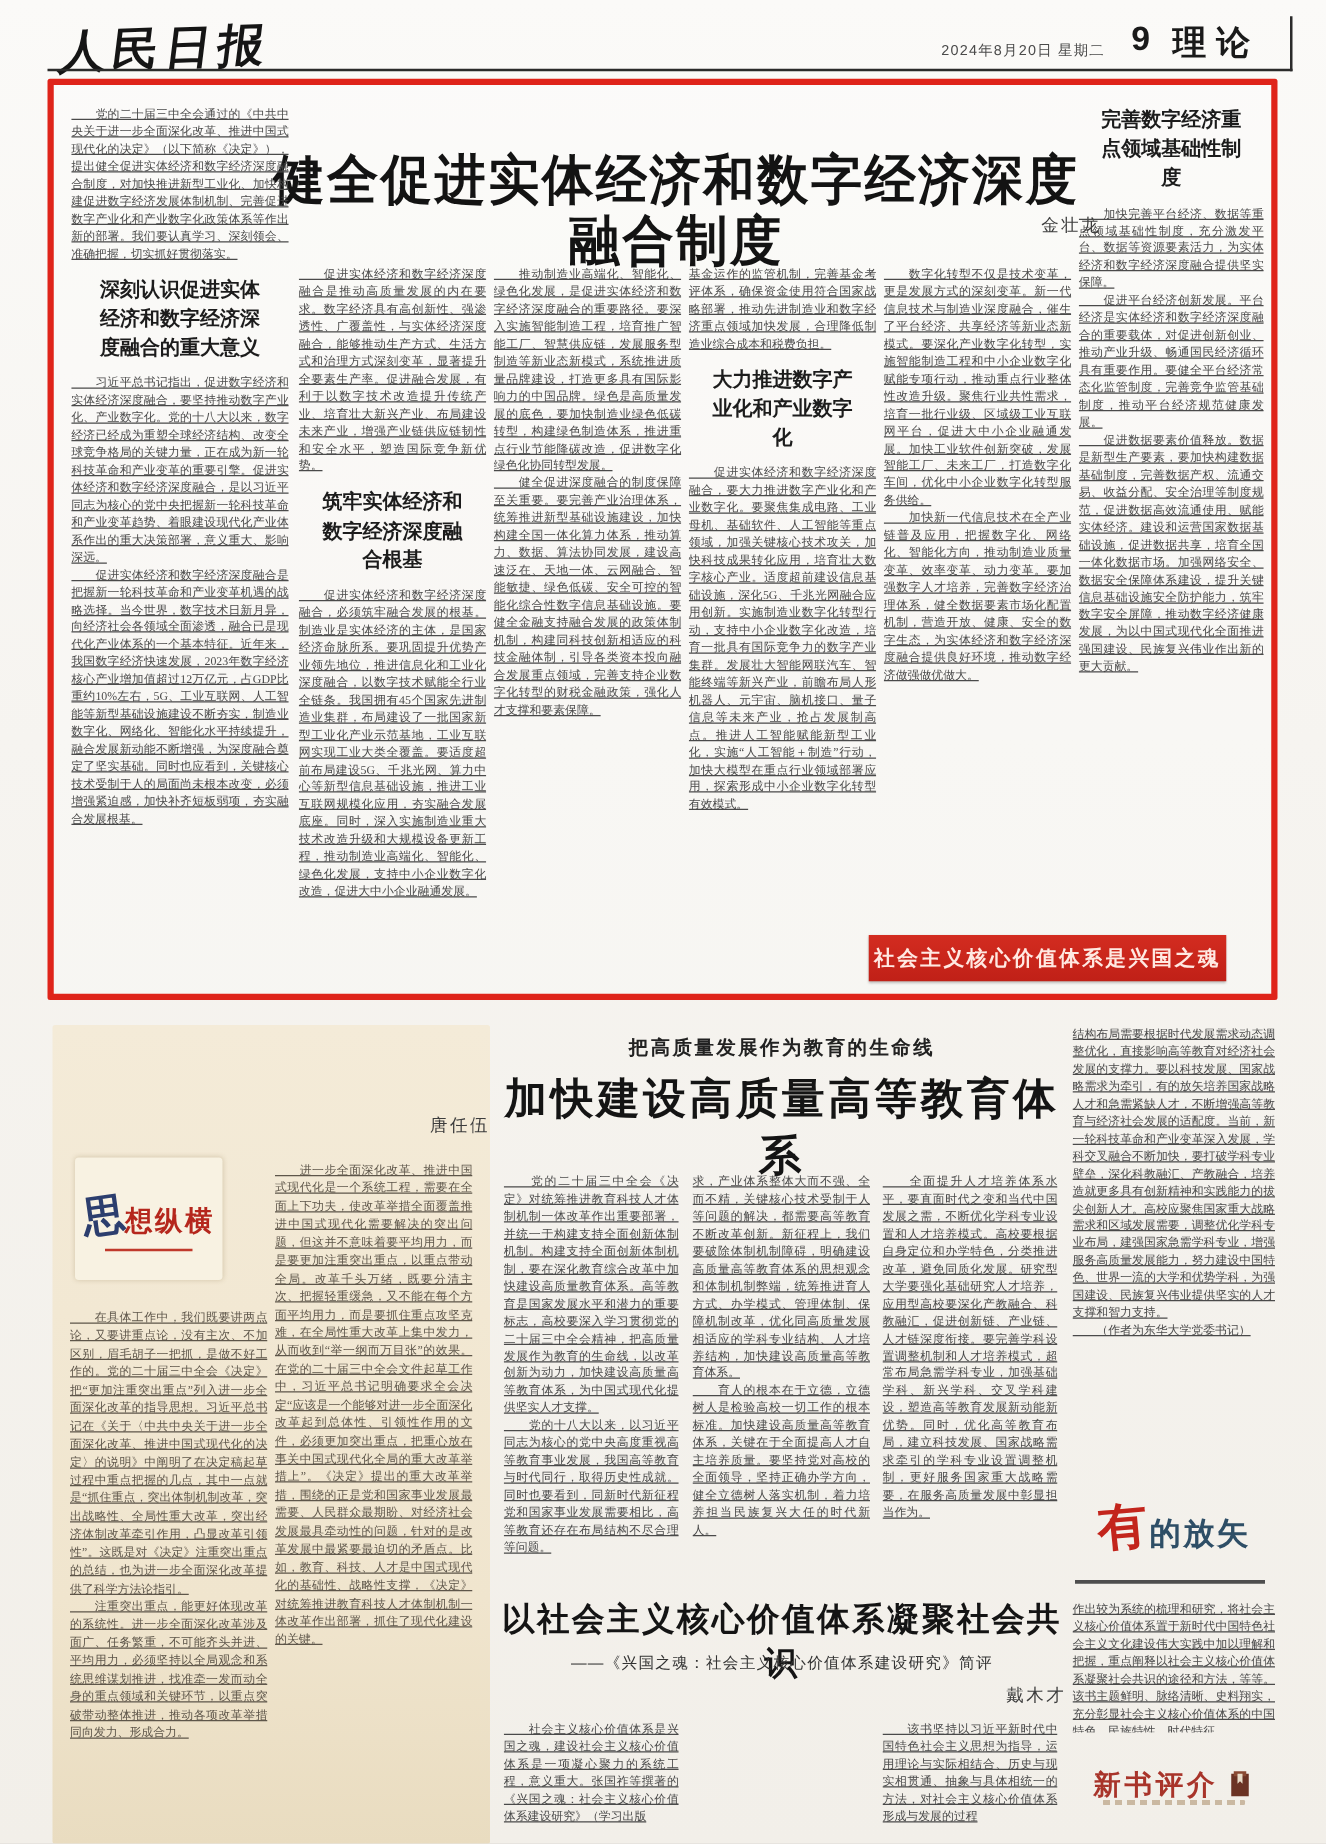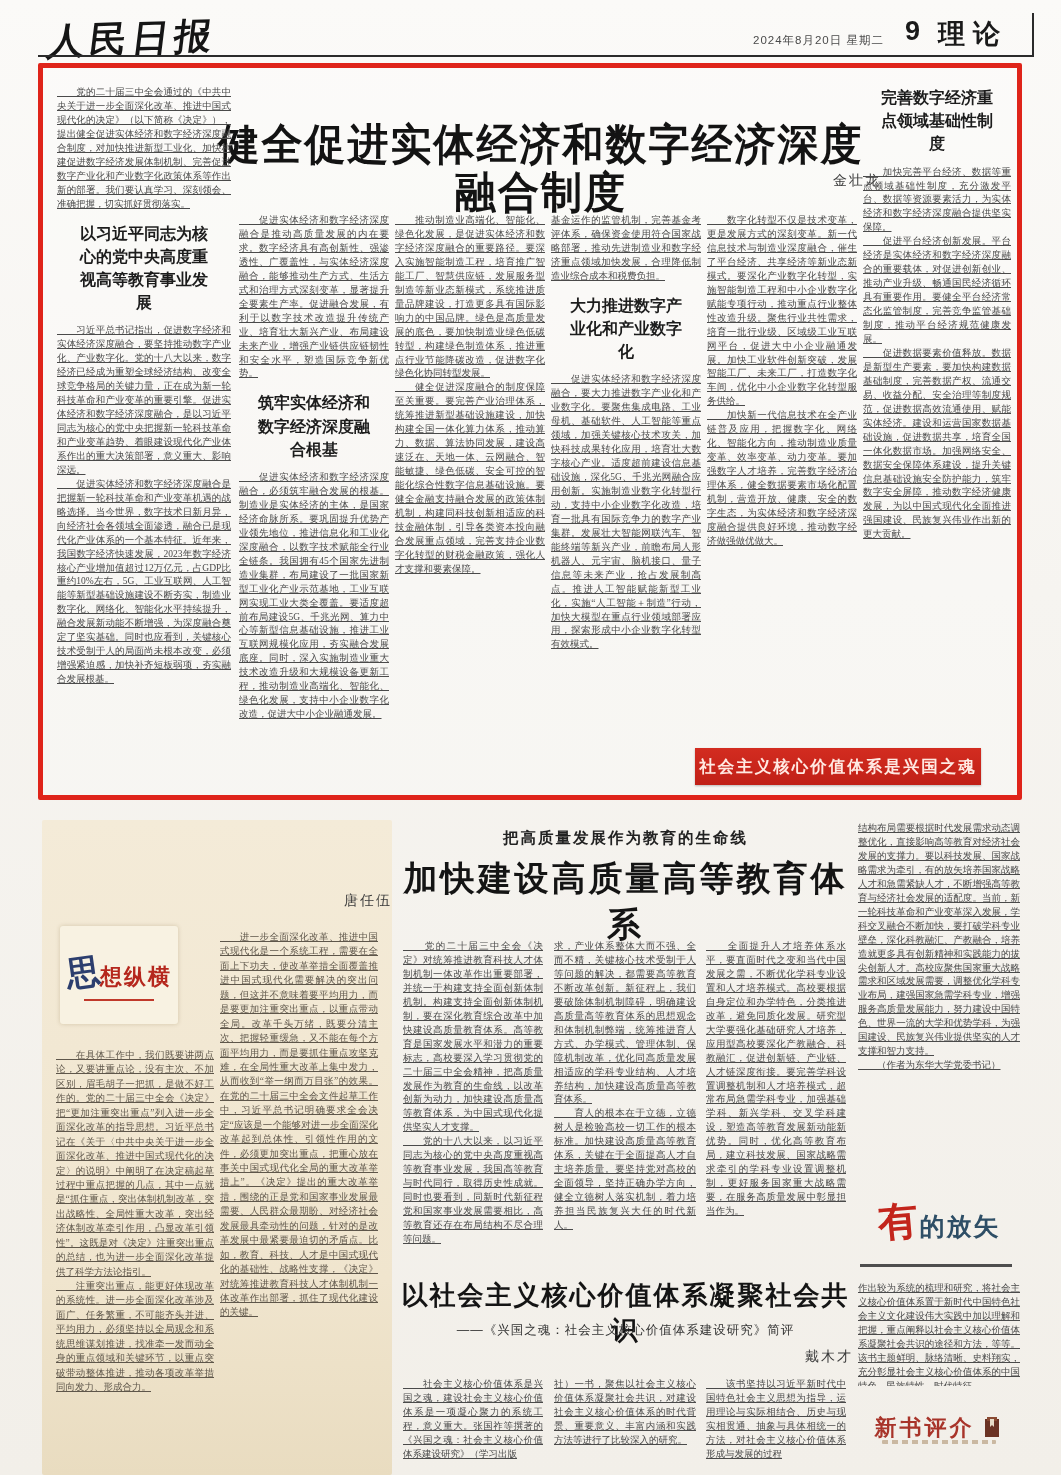--- a/index.html
+++ b/index.html
@@ -16,21 +16,21 @@
   .hrule{background:#2b2b2b;}
   
   .redbox{border:5px solid #df241a;border-radius:2px;background:rgba(255,255,255,.25);}
   .lead-title{font-weight:900;font-size:41px;line-height:1.12;letter-spacing:2px;color:#131313;
               text-align:center;transform:scaleY(1.05);}
   .byline{font-size:14px;color:#3c3c3c;text-align:right;letter-spacing:2px;}
   .bt{font-family:"Liberation Serif",serif;font-size:9.5px;line-height:1.47;color:#4a4a4a;
       text-align:justify;white-space:pre-wrap;}
   .soft{filter:blur(.28px);text-decoration:underline;}
   .colflow{overflow:hidden;}
-  .sub{font-family:Liberation Serif, serif;font-weight:800;font-size:16px;line-height:1.45;
+  .sub{font-family:Liberation Mono, monospace;font-weight:800;font-size:16px;line-height:1.45;
        color:#1c1c1c;text-align:center;margin:10px 16px;white-space:normal;filter:none;}
   .sub.first{margin-top:0;}
   .banner{background:linear-gradient(180deg,#d32c20,#c02017);color:#ffe9e2;font-weight:800;
           font-size:16.5px;letter-spacing:2px;display:flex;align-items:center;justify-content:center;
           box-shadow:0 1px 2px rgba(0,0,0,.25);}
   
   .sxbox{background:linear-gradient(180deg,#f4ebd8 0%,#f0e5ce 70%,#e9dcc0 100%);border-radius:2px;}
   .sx-title{font-weight:900;font-size:29px;letter-spacing:4px;color:#181818;text-align:center;}
   .ft{font-family:"Liberation Serif",serif;font-size:9.5px;line-height:1.52;color:#5e564a;
       text-align:justify;white-space:pre-wrap;}
@@ -69,21 +69,21 @@
   <div class="abs hrule" style="left:38px;top:55px;width:996px;height:2px;"></div>
   <div class="abs hrule" style="left:1032px;top:13px;width:2px;height:44px;"></div>
 
   <div class="abs redbox" style="left:38px;top:63px;width:974px;height:727px;">
 
     <h1 class="abs lead-title" style="left:158px;top:28px;width:680px;">健全促进实体经济和数字经济深度融合制度</h1>
     <div class="abs byline" style="left:158px;top:104px;width:680px;">金壮龙</div>
 
     <div class="abs colflow" style="left:14px;top:18px;width:174px;height:692px;">
       <div class="bt soft">　　党的二十届三中全会通过的《中共中央关于进一步全面深化改革、推进中国式现代化的决定》（以下简称《决定》），提出健全促进实体经济和数字经济深度融合制度，对加快推进新型工业化、加快构建促进数字经济发展体制机制、完善促进数字产业化和产业数字化政策体系等作出新的部署。我们要认真学习、深刻领会、准确把握，切实抓好贯彻落实。</div>
-      <h3 class="sub">以习近平同志为核心的党中央高度重视高等教育事业发展</h3>
+      <h3 class="sub">深刻认识促进实体经济和数字经济深度融合的重大意义</h3>
       <div class="bt soft">　　习近平总书记指出，促进数字经济和实体经济深度融合，要坚持推动数字产业化、产业数字化。党的十八大以来，数字经济已经成为重塑全球经济结构、改变全球竞争格局的关键力量，正在成为新一轮科技革命和产业变革的重要引擎。促进实体经济和数字经济深度融合，是以习近平同志为核心的党中央把握新一轮科技革命和产业变革趋势、着眼建设现代化产业体系作出的重大决策部署，意义重大、影响深远。
 　　促进实体经济和数字经济深度融合是把握新一轮科技革命和产业变革机遇的战略选择。当今世界，数字技术日新月异，向经济社会各领域全面渗透，融合已是现代化产业体系的一个基本特征。近年来，我国数字经济快速发展，2023年数字经济核心产业增加值超过12万亿元，占GDP比重约10%左右，5G、工业互联网、人工智能等新型基础设施建设不断夯实，制造业数字化、网络化、智能化水平持续提升，融合发展新动能不断增强，为深度融合奠定了坚实基础。同时也应看到，关键核心技术受制于人的局面尚未根本改变，必须增强紧迫感，加快补齐短板弱项，夯实融合发展根基。</div>
     </div>
 
     <div class="abs colflow" style="left:196px;top:146px;width:150px;height:562px;">
       <div class="bt soft">　　促进实体经济和数字经济深度融合是推动高质量发展的内在要求。数字经济具有高创新性、强渗透性、广覆盖性，与实体经济深度融合，能够推动生产方式、生活方式和治理方式深刻变革，显著提升全要素生产率。促进融合发展，有利于以数字技术改造提升传统产业、培育壮大新兴产业、布局建设未来产业，增强产业链供应链韧性和安全水平，塑造国际竞争新优势。</div>
       <h3 class="sub">筑牢实体经济和数字经济深度融合根基</h3>
       <div class="bt soft">　　促进实体经济和数字经济深度融合，必须筑牢融合发展的根基。制造业是实体经济的主体，是国家经济命脉所系。要巩固提升优势产业领先地位，推进信息化和工业化深度融合，以数字技术赋能全行业全链条。我国拥有45个国家先进制造业集群，布局建设了一批国家新型工业化产业示范基地，工业互联网实现工业大类全覆盖。要适度超前布局建设5G、千兆光网、算力中心等新型信息基础设施，推进工业互联网规模化应用，夯实融合发展底座。同时，深入实施制造业重大技术改造升级和大规模设备更新工程，推动制造业高端化、智能化、绿色化发展，支持中小企业数字化改造，促进大中小企业融通发展。</div>
     </div>
 
@@ -137,21 +137,20 @@
     <div class="abs bt colflow soft" style="left:156px;top:118px;width:142px;height:326px;">求，产业体系整体大而不强、全而不精，关键核心技术受制于人等问题的解决，都需要高等教育不断改革创新。新征程上，我们要破除体制机制障碍，明确建设高质量高等教育体系的思想观念和体制机制弊端，统筹推进育人方式、办学模式、管理体制、保障机制改革，优化同高质量发展相适应的学科专业结构、人才培养结构，加快建设高质量高等教育体系。
 　　育人的根本在于立德，立德树人是检验高校一切工作的根本标准。加快建设高质量高等教育体系，关键在于全面提高人才自主培养质量。要坚持党对高校的全面领导，坚持正确办学方向，健全立德树人落实机制，着力培养担当民族复兴大任的时代新人。</div>
     <div class="abs bt colflow soft" style="left:308px;top:118px;width:140px;height:326px;">　　全面提升人才培养体系水平，要直面时代之变和当代中国发展之需，不断优化学科专业设置和人才培养模式。高校要根据自身定位和办学特色，分类推进改革，避免同质化发展。研究型大学要强化基础研究人才培养，应用型高校要深化产教融合、科教融汇，促进创新链、产业链、人才链深度衔接。要完善学科设置调整机制和人才培养模式，超常布局急需学科专业，加强基础学科、新兴学科、交叉学科建设，塑造高等教育发展新动能新优势。同时，优化高等教育布局，建立科技发展、国家战略需求牵引的学科专业设置调整机制，更好服务国家重大战略需要，在服务高质量发展中彰显担当作为。</div>
   </div>
 
   <div class="abs" style="left:398px;top:1272px;width:455px;height:203px;">
     <h2 class="abs rev-title" style="left:0;top:6px;width:455px;margin:0;">以社会主义核心价值体系凝聚社会共识</h2>
     <div class="abs byline" style="left:0;top:76px;width:455px;">戴木才</div>
     <div class="abs rev-sub" style="left:0;top:50px;width:455px;">——《兴国之魂：社会主义核心价值体系建设研究》简评</div>
     <div class="abs bt colflow soft" style="left:5px;top:106px;width:140px;height:95px;">　　社会主义核心价值体系是兴国之魂，建设社会主义核心价值体系是一项凝心聚力的系统工程，意义重大。张国祚等撰著的《兴国之魂：社会主义核心价值体系建设研究》（学习出版</div>
-    <div class="abs bt colflow soft" style="left:156px;top:106px;width:142px;height:95px;">社）一书，聚焦以社会主义核心价值体系凝聚社会共识，对建设社会主义核心价值体系的时代背景、重要意义、丰富内涵和实践方法等进行了比较深入的研究。</div>
     <div class="abs bt colflow soft" style="left:308px;top:106px;width:140px;height:95px;">　　该书坚持以习近平新时代中国特色社会主义思想为指导，运用理论与实际相结合、历史与现实相贯通、抽象与具体相统一的方法，对社会主义核心价值体系形成与发展的过程</div>
   </div>
 
   <div class="abs" style="left:858px;top:822px;width:164px;height:653px;">
     <div class="abs bt colflow soft" style="left:0;top:0;width:162px;height:358px;">结构布局需要根据时代发展需求动态调整优化，直接影响高等教育对经济社会发展的支撑力。要以科技发展、国家战略需求为牵引，有的放矢培养国家战略人才和急需紧缺人才，不断增强高等教育与经济社会发展的适配度。当前，新一轮科技革命和产业变革深入发展，学科交叉融合不断加快，要打破学科专业壁垒，深化科教融汇、产教融合，培养造就更多具有创新精神和实践能力的拔尖创新人才。高校应聚焦国家重大战略需求和区域发展需要，调整优化学科专业布局，建强国家急需学科专业，增强服务高质量发展能力，努力建设中国特色、世界一流的大学和优势学科，为强国建设、民族复兴伟业提供坚实的人才支撑和智力支持。
 　　（作者为东华大学党委书记）</div>
 
     <div class="abs ydlogo" style="left:0;top:372px;width:162px;height:58px;">
       <span class="lead">有</span>
       <span class="rest">的放矢</span>

